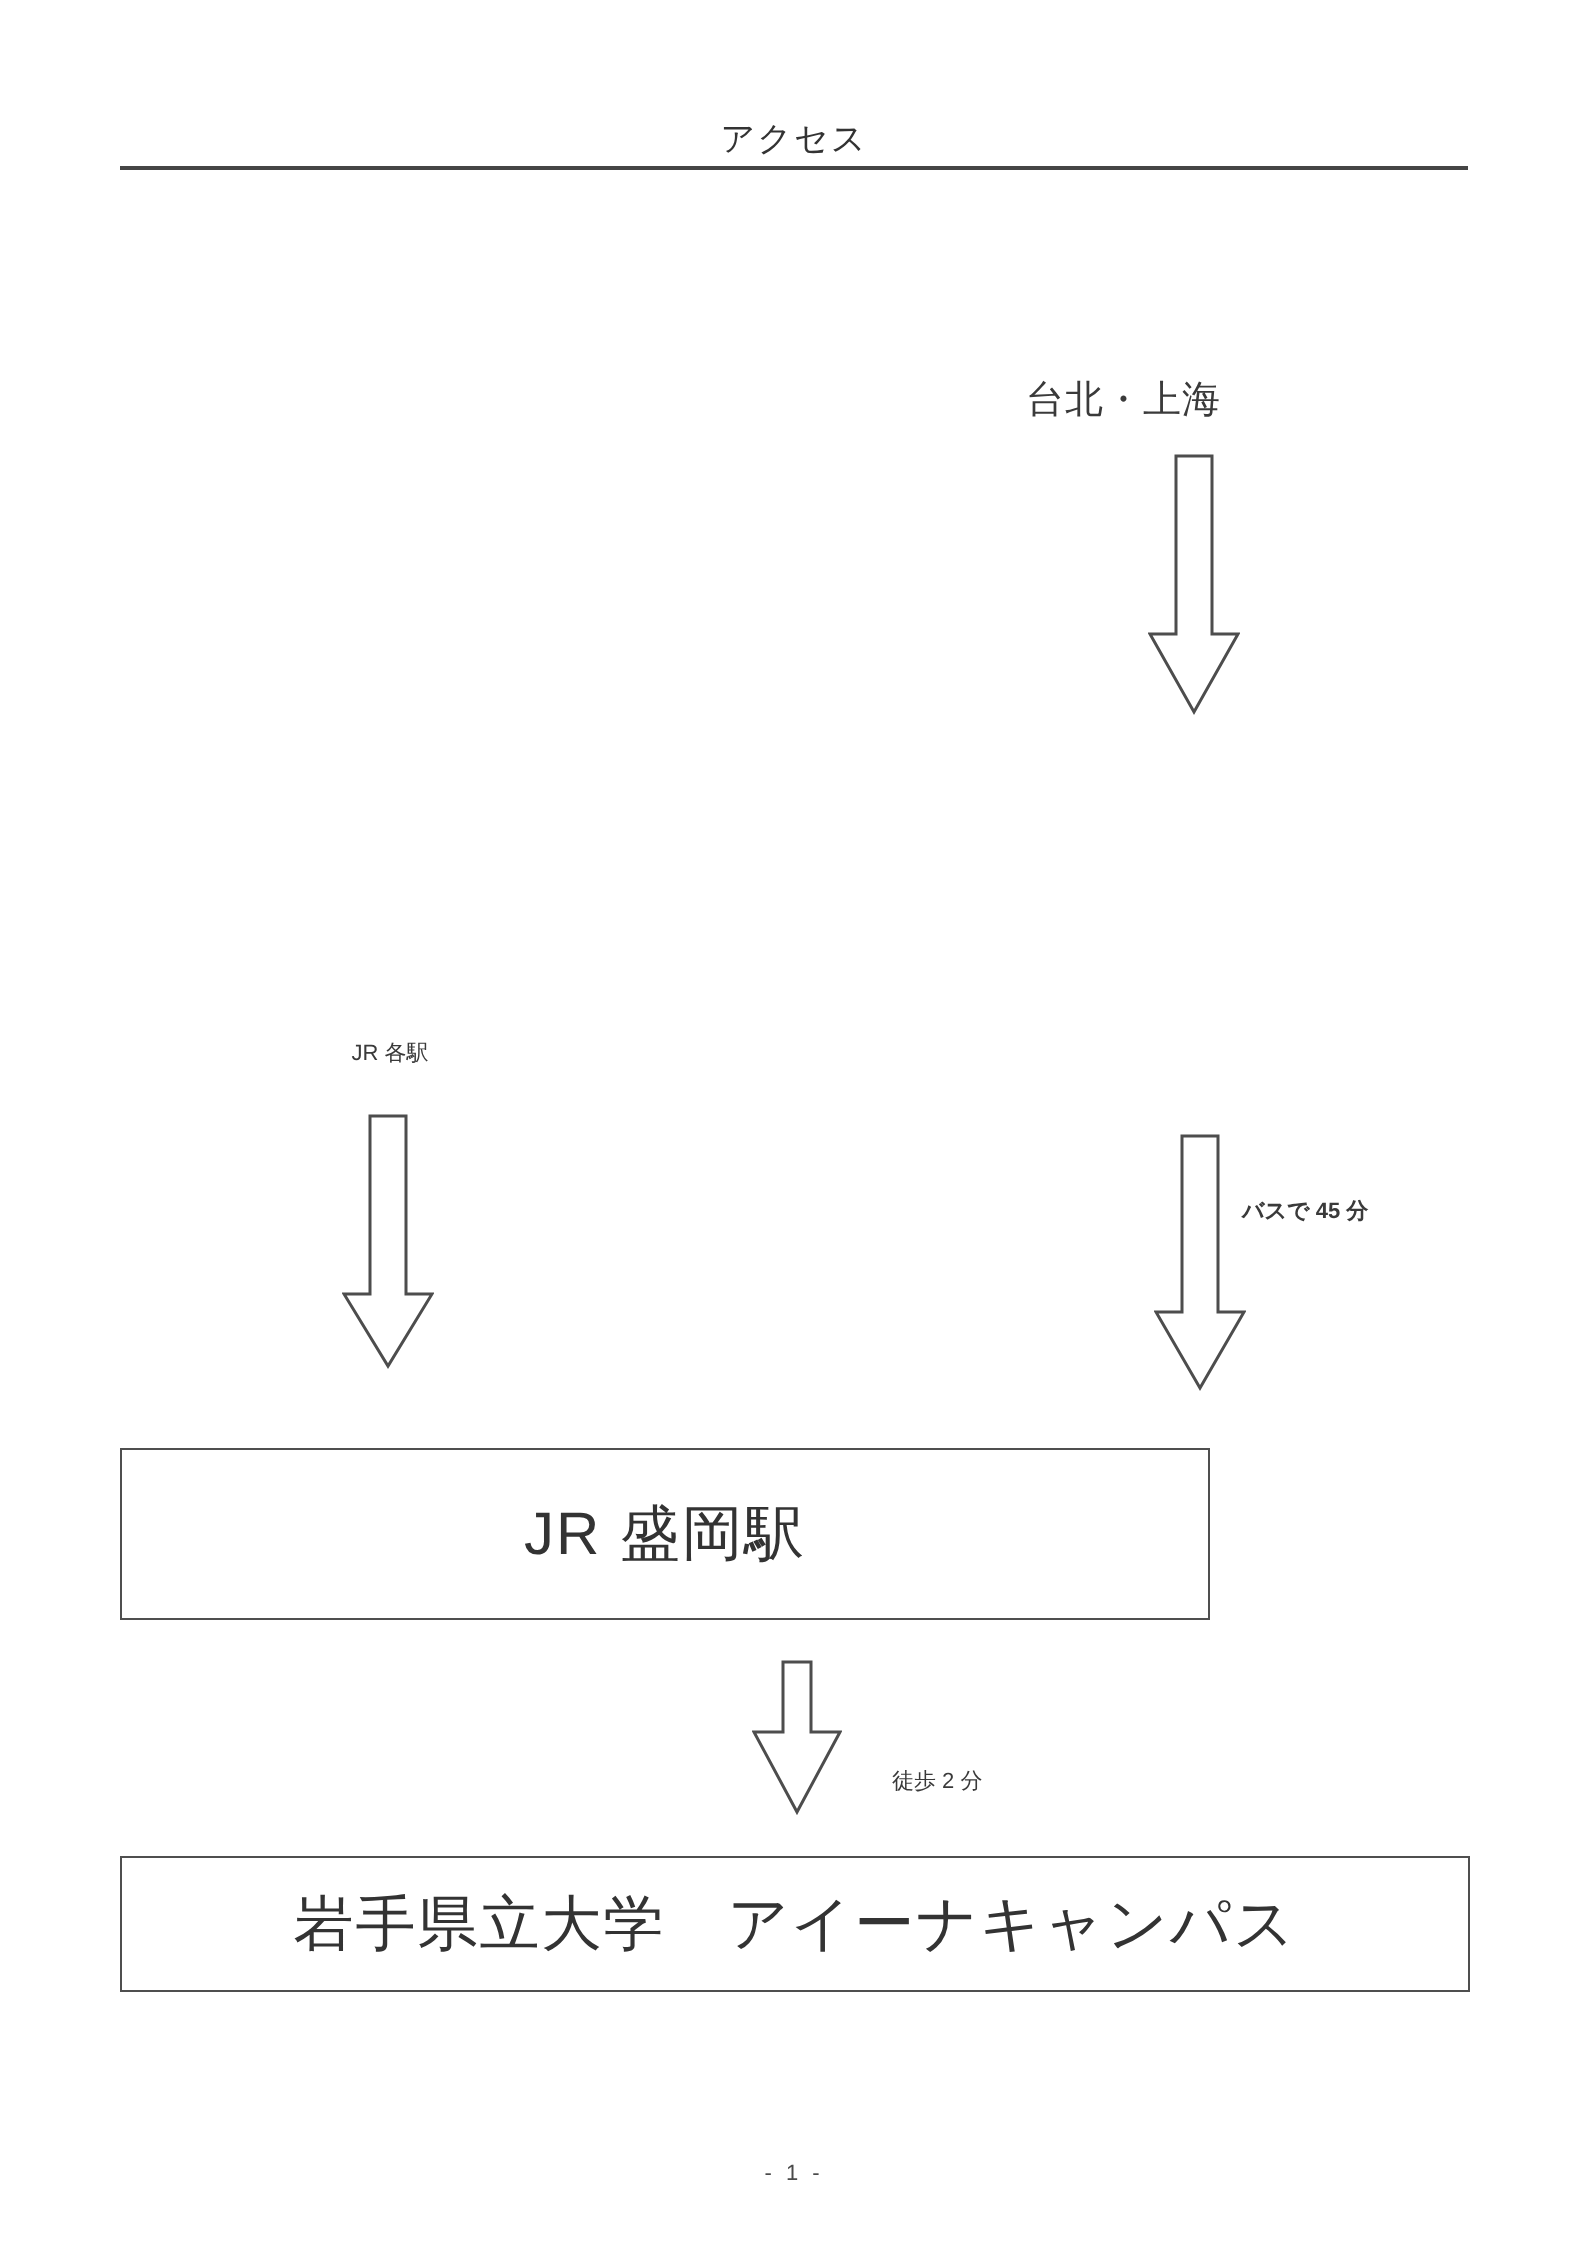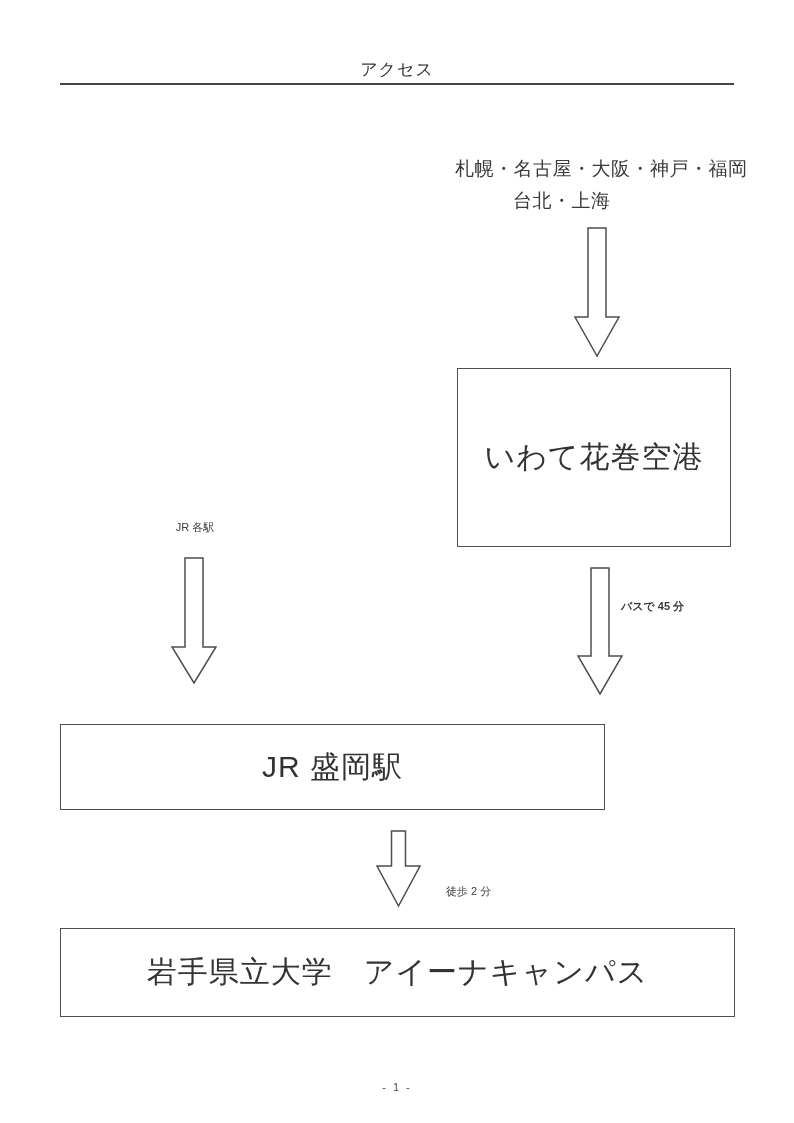--- a/index.html
+++ b/index.html
@@ -58,21 +58,21 @@
     border: 1.5px solid #4f4f4f;
     background: #ffffff;
     display: flex;
     align-items: center;
     justify-content: center;
     color: #333333;
     white-space: nowrap;
   }
   .node-airport { left: 457px; top: 368px; width: 274px; height: 179px; font-size: 30px; letter-spacing: 1px; }
   .node-station { left: 60px;  top: 724px; width: 545px; height: 86px;  font-size: 30px; letter-spacing: 1px; }
-  .node-campus  { left: 60px;  top: 928px; width: 675px; height: 89px;  font-size: 30px; letter-spacing: 1px; }
+  .node-campus  { left: 60px;  top: 928px; width: 675px; height: 68px;  font-size: 30px; letter-spacing: 1px; }
 
   
   .flow-label {
     position: absolute;
     font-size: 11px;
     line-height: 17px;
     color: #3a3a3a;
     white-space: nowrap;
   }
   .label-jr   { left: 130px; top: 519px; width: 130px; text-align: center; }
@@ -103,30 +103,26 @@
   }
 </style>
 </head>
 <body>
 
 <div class="page">
 
   <div class="doc-title">アクセス</div>
   <div class="title-rule"></div>
 
-  <div class="origin-line1">札幌・名古屋・大阪・神戸・福岡</div>
   <div class="origin-line2">台北・上海</div>
 
   <svg class="arrow arrow-flight" width="46" height="131" viewBox="0 0 46 131" xmlns="http://www.w3.org/2000/svg">
     <polygon points="14,1 32,1 32,90 45,90 23,129 1,90 14,90"></polygon>
   </svg>
 
-  <div class="node node-airport">
-    <span>いわて花巻空港</span>
-  </div>
 
   <div class="flow-label label-jr">JR 各駅</div>
   <svg class="arrow arrow-jr" width="46" height="128" viewBox="0 0 46 128" xmlns="http://www.w3.org/2000/svg">
     <polygon points="14,1 32,1 32,90 45,90 23,126 1,90 14,90"></polygon>
   </svg>
 
   <svg class="arrow arrow-bus" width="46" height="129" viewBox="0 0 46 129" xmlns="http://www.w3.org/2000/svg">
     <polygon points="14,1 32,1 32,89 45,89 23,127 1,89 14,89"></polygon>
   </svg>
   <div class="flow-label label-bus">バスで 45 分</div>

